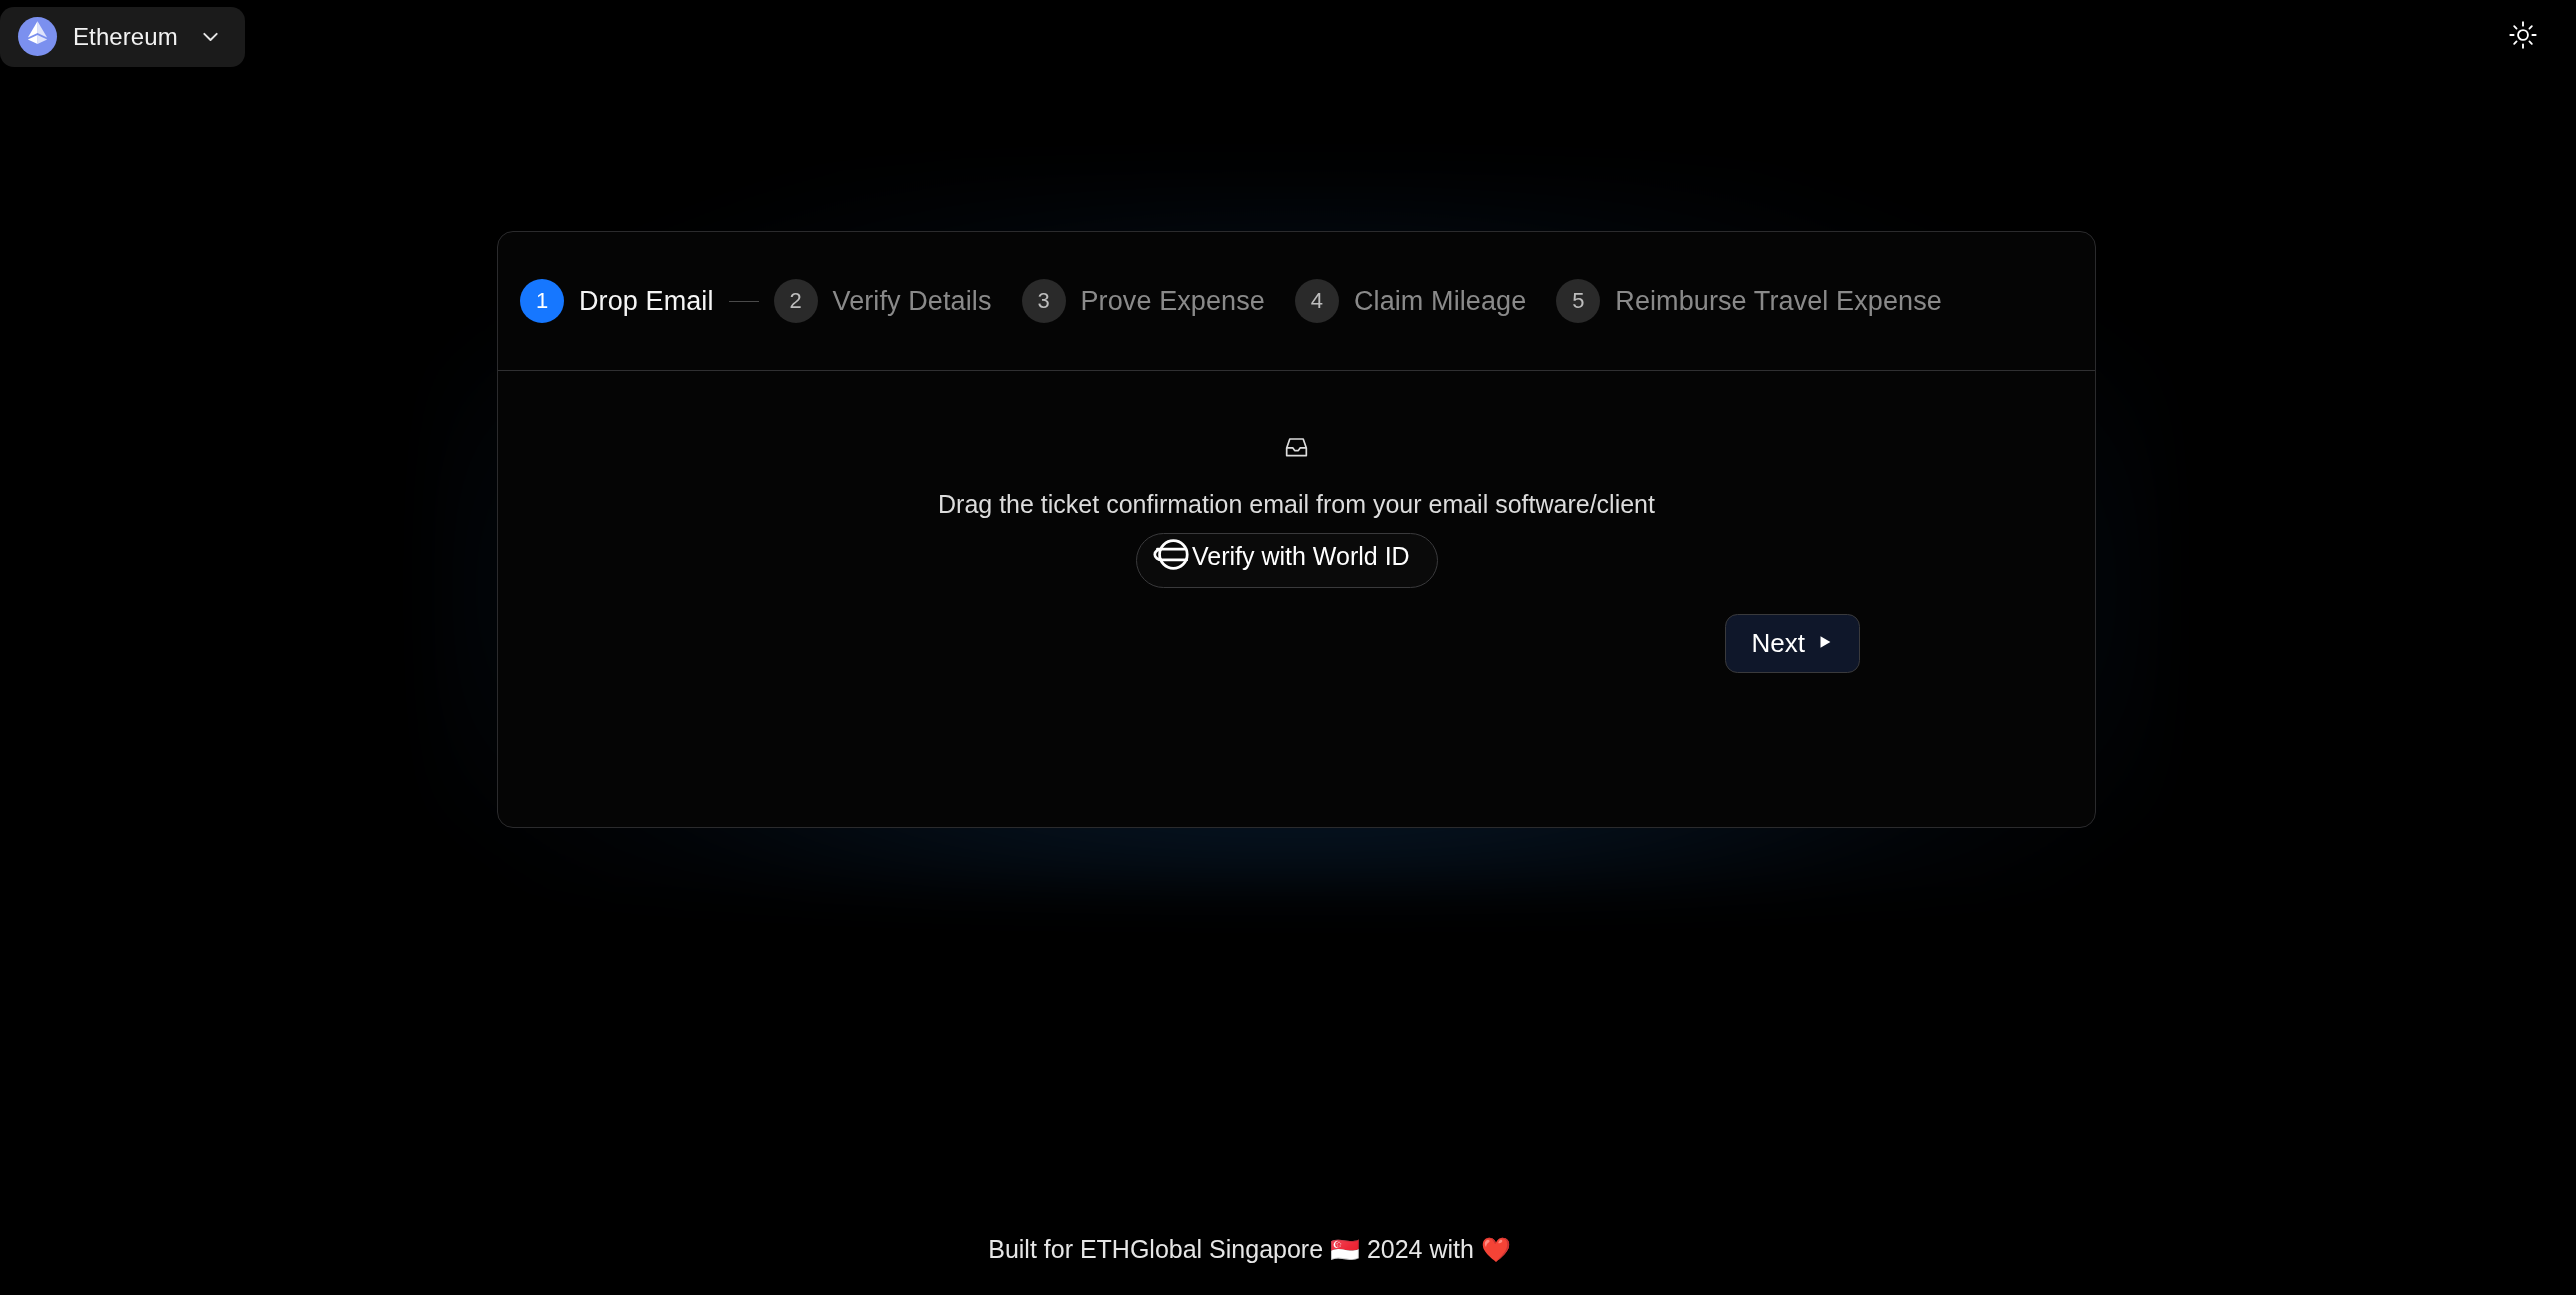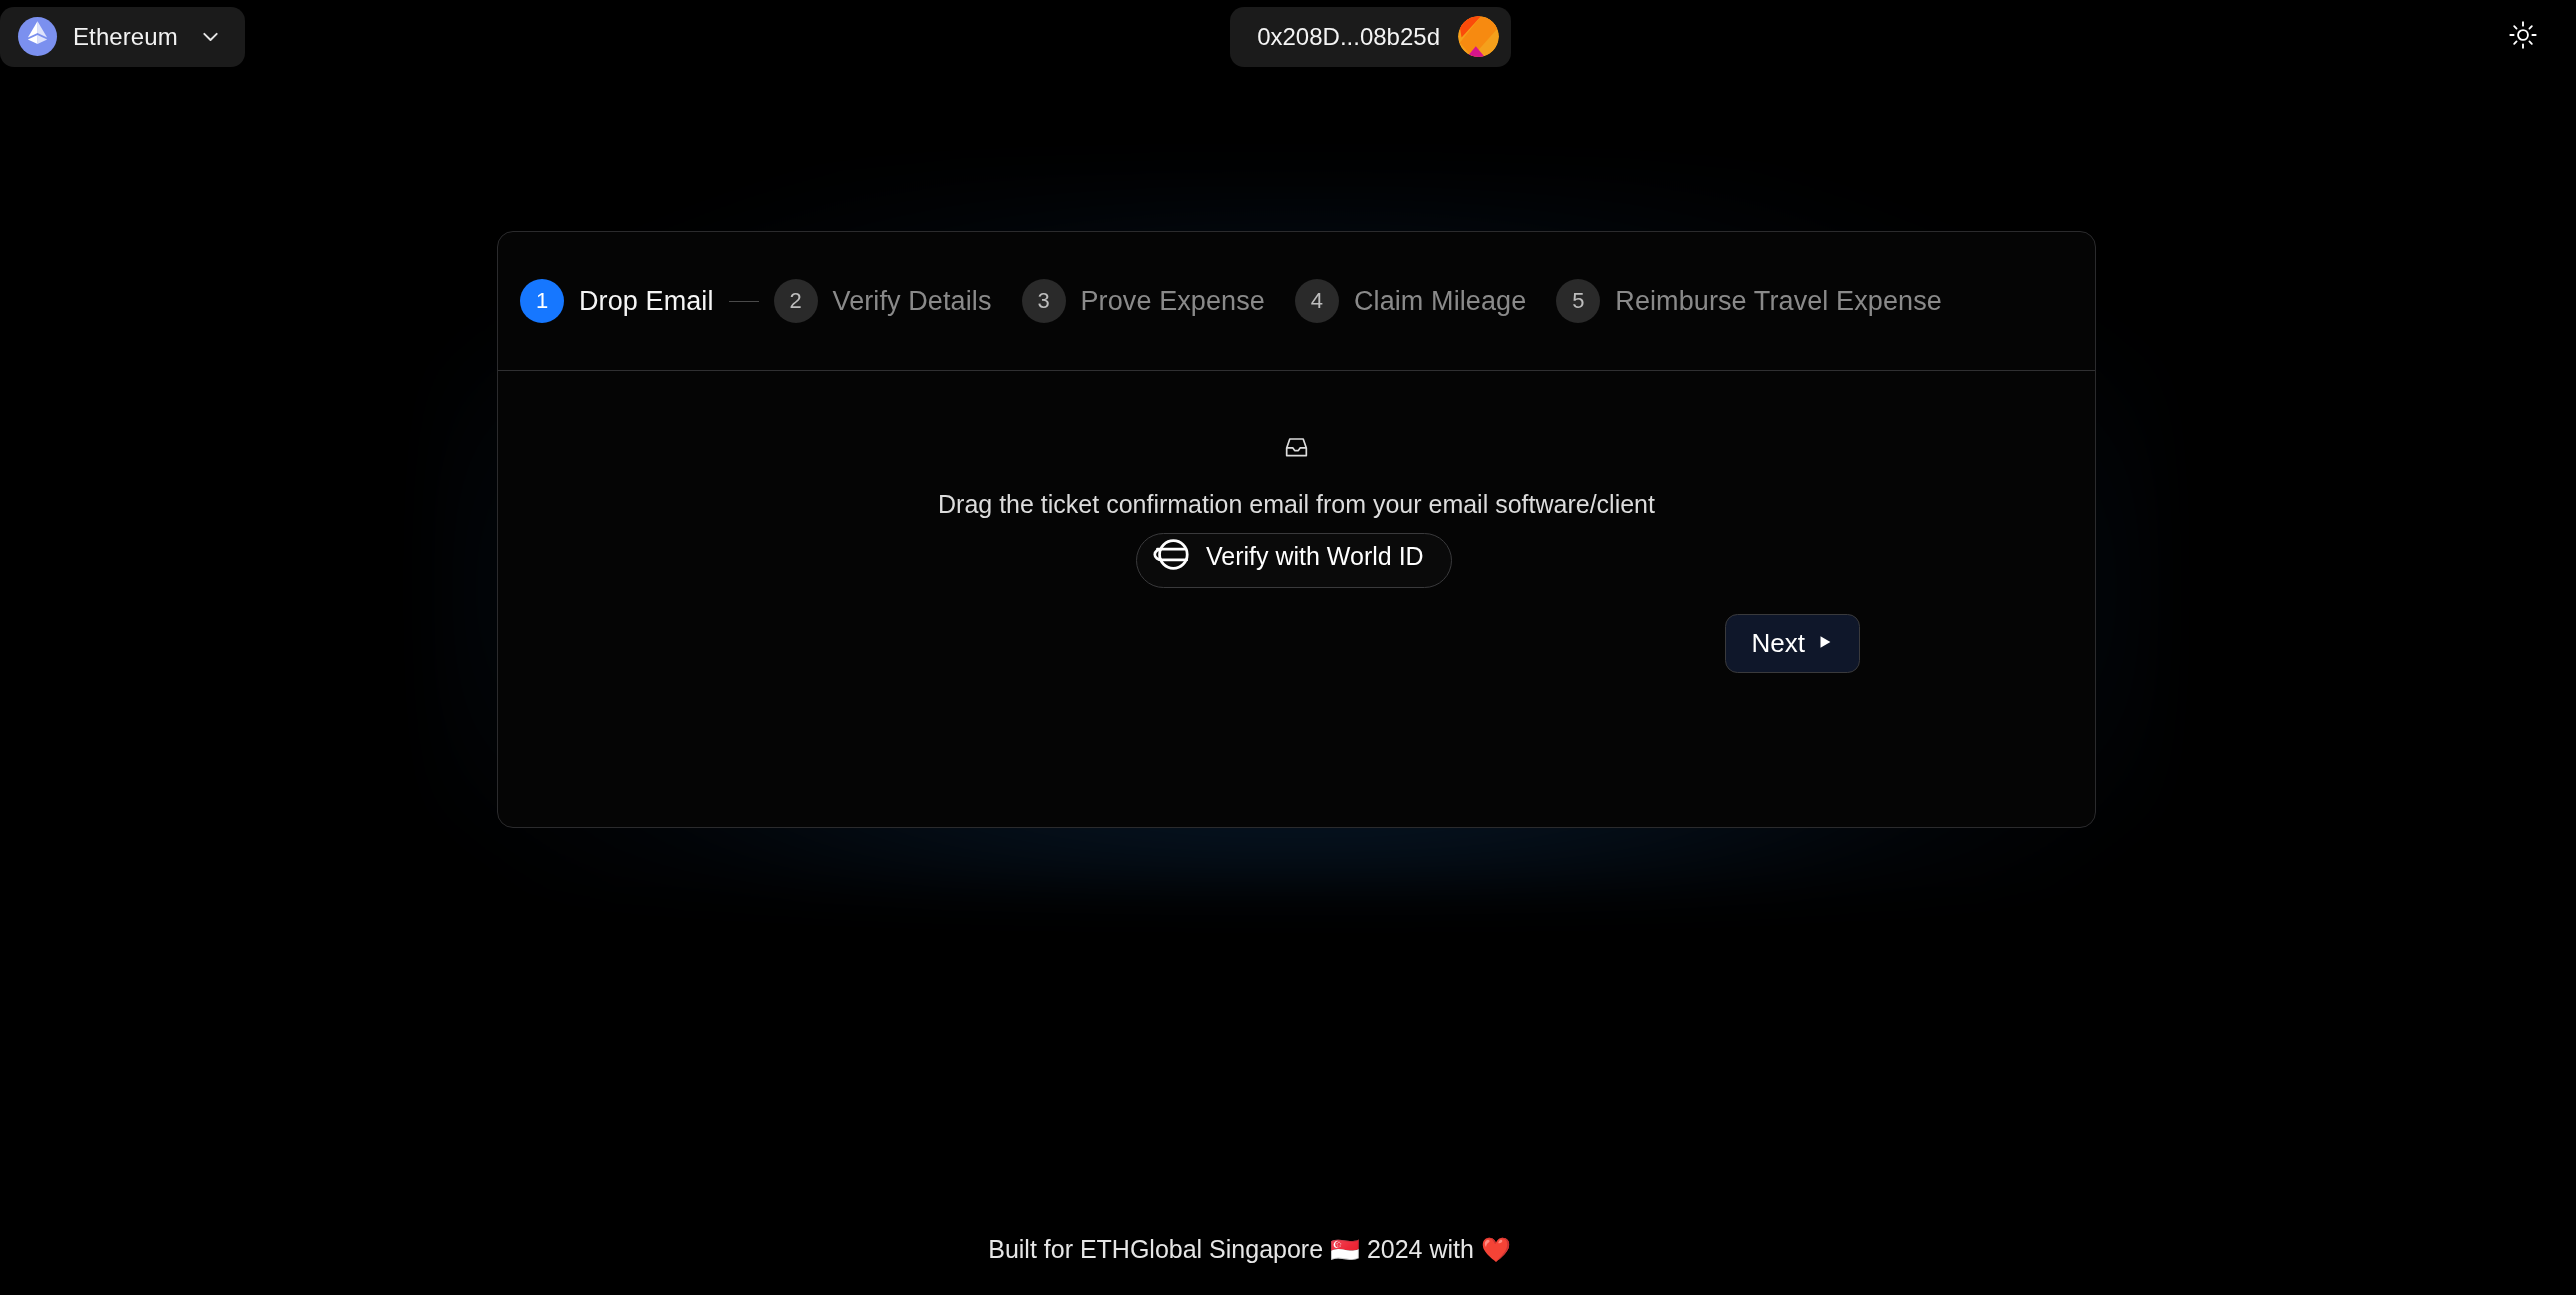--- a/index.html
+++ b/index.html
@@ -192,21 +192,20 @@
     font-size: 25px;
     color: #dcdcdc;
   }
 
   .worldid-btn {
     position: absolute;
     left: 638px;
     top: 162px;
     display: flex;
     align-items: center;
-    gap: 14px;
     height: 55px;
     padding: 0 27px 9px 16px;
     background: #0a0a0a;
     border: 0.9px solid #3a3a3c;
     border-radius: 30px;
     cursor: pointer;
   }
   .worldid-label {
     font-size: 25px;
     color: #ffffff;
@@ -259,38 +258,20 @@
       </svg>
     </span>
     <span class="chain-name">Ethereum</span>
     <span class="chev">
       <svg width="23" height="23" viewBox="0 0 26 26" aria-hidden="true">
         <path d="M6 10 L13 17 L20 10" stroke="#e4e4e4" stroke-width="2.2" fill="none" stroke-linecap="round" stroke-linejoin="round"></path>
       </svg>
     </span>
   </div>
 
-  <div class="wallet-pill">
-    <span class="wallet-addr">0x208D...08b25d</span>
-    <span class="avatar">
-      <svg width="41" height="41" viewBox="0 0 46 46" aria-hidden="true">
-        <defs>
-          <clipPath id="avclip">
-              <circle cx="23" cy="23" r="23"></circle>
-            </clipPath>
-        </defs>
-        <g clip-path="url(#avclip)">
-          <rect x="0" y="0" width="46" height="46" fill="#f5a01b"></rect>
-          <polygon points="0,0 26,0 4,24" fill="#fb4b0a"></polygon>
-          <polygon points="26,0 46,0 46,12 16,46 2,30" fill="#f78a10"></polygon>
-          <polygon points="10,46 30,46 20,34" fill="#d6158c"></polygon>
-        </g>
-      </svg>
-    </span>
-  </div>
 
   <div class="theme-toggle">
     <span>
       <svg width="30" height="30" viewBox="0 0 34 34" aria-hidden="true">
         <circle cx="17" cy="17" r="5.6" stroke="#ffffff" stroke-width="2.1" fill="none"></circle>
         <g stroke="#ffffff" stroke-width="2.1" stroke-linecap="round">
           <line x1="17" y1="2.6" x2="17" y2="6.4"></line>
           <line x1="17" y1="27.6" x2="17" y2="31.4"></line>
           <line x1="2.6" y1="17" x2="6.4" y2="17"></line>
           <line x1="27.6" y1="17" x2="31.4" y2="17"></line>

